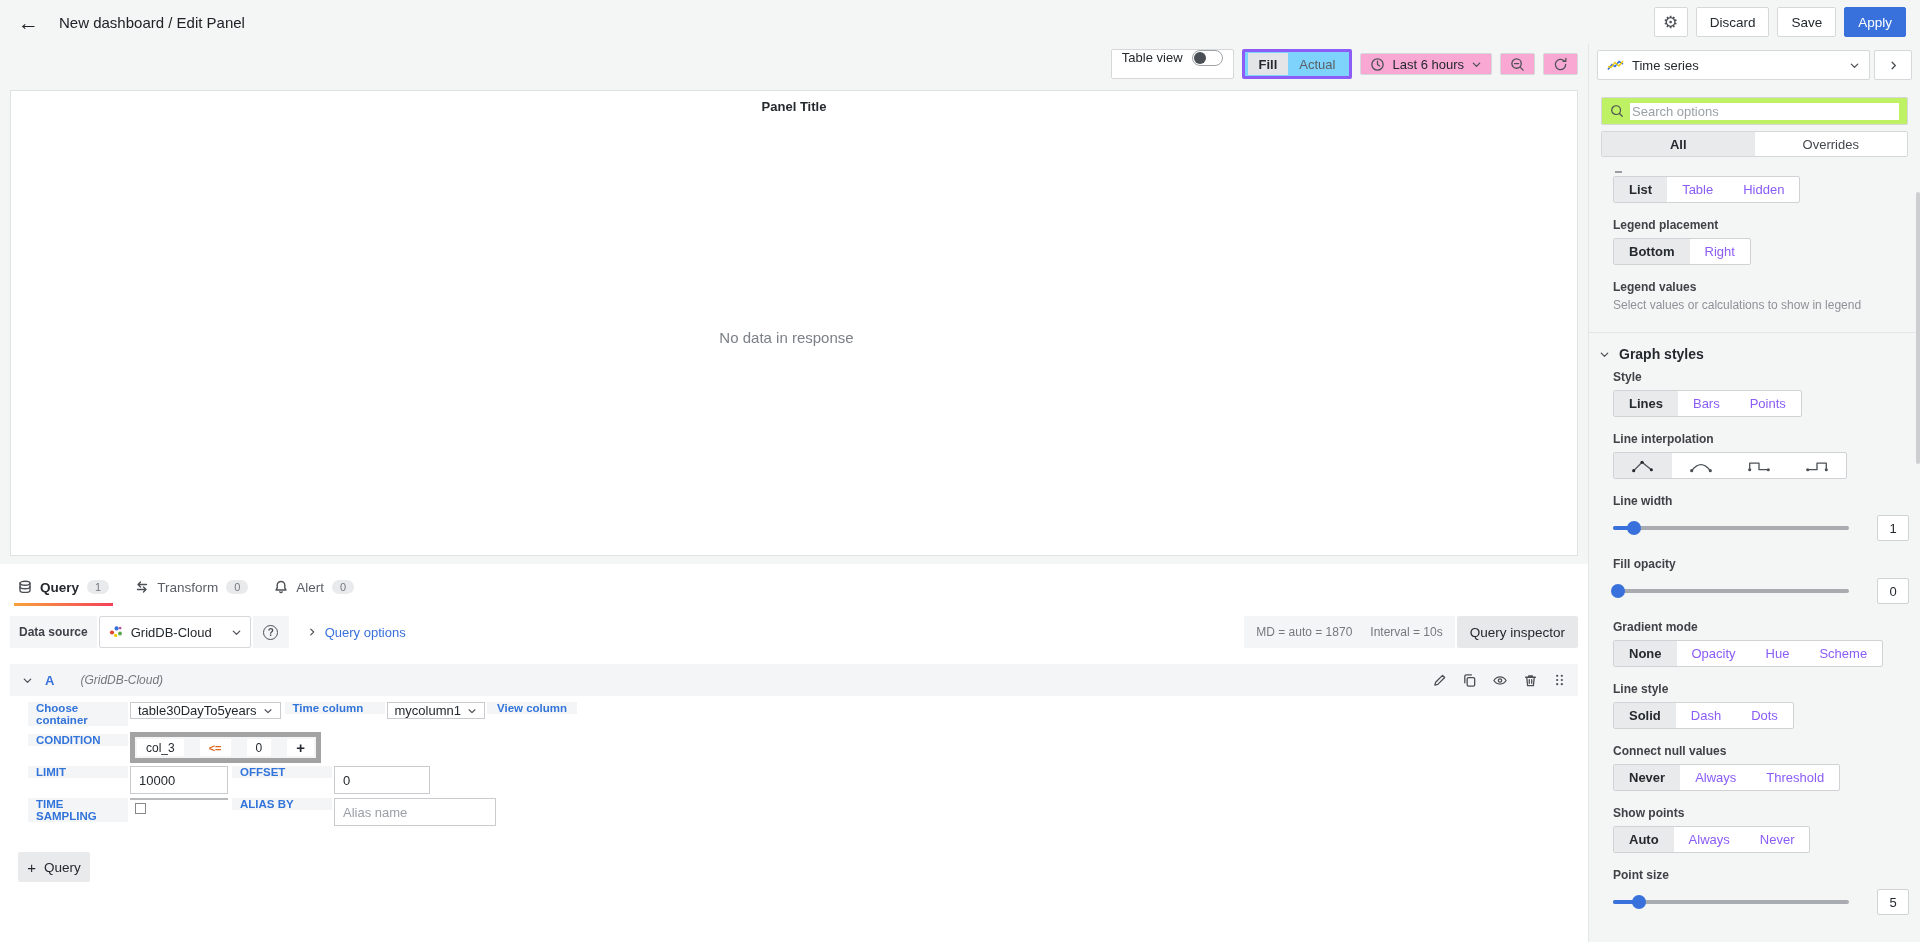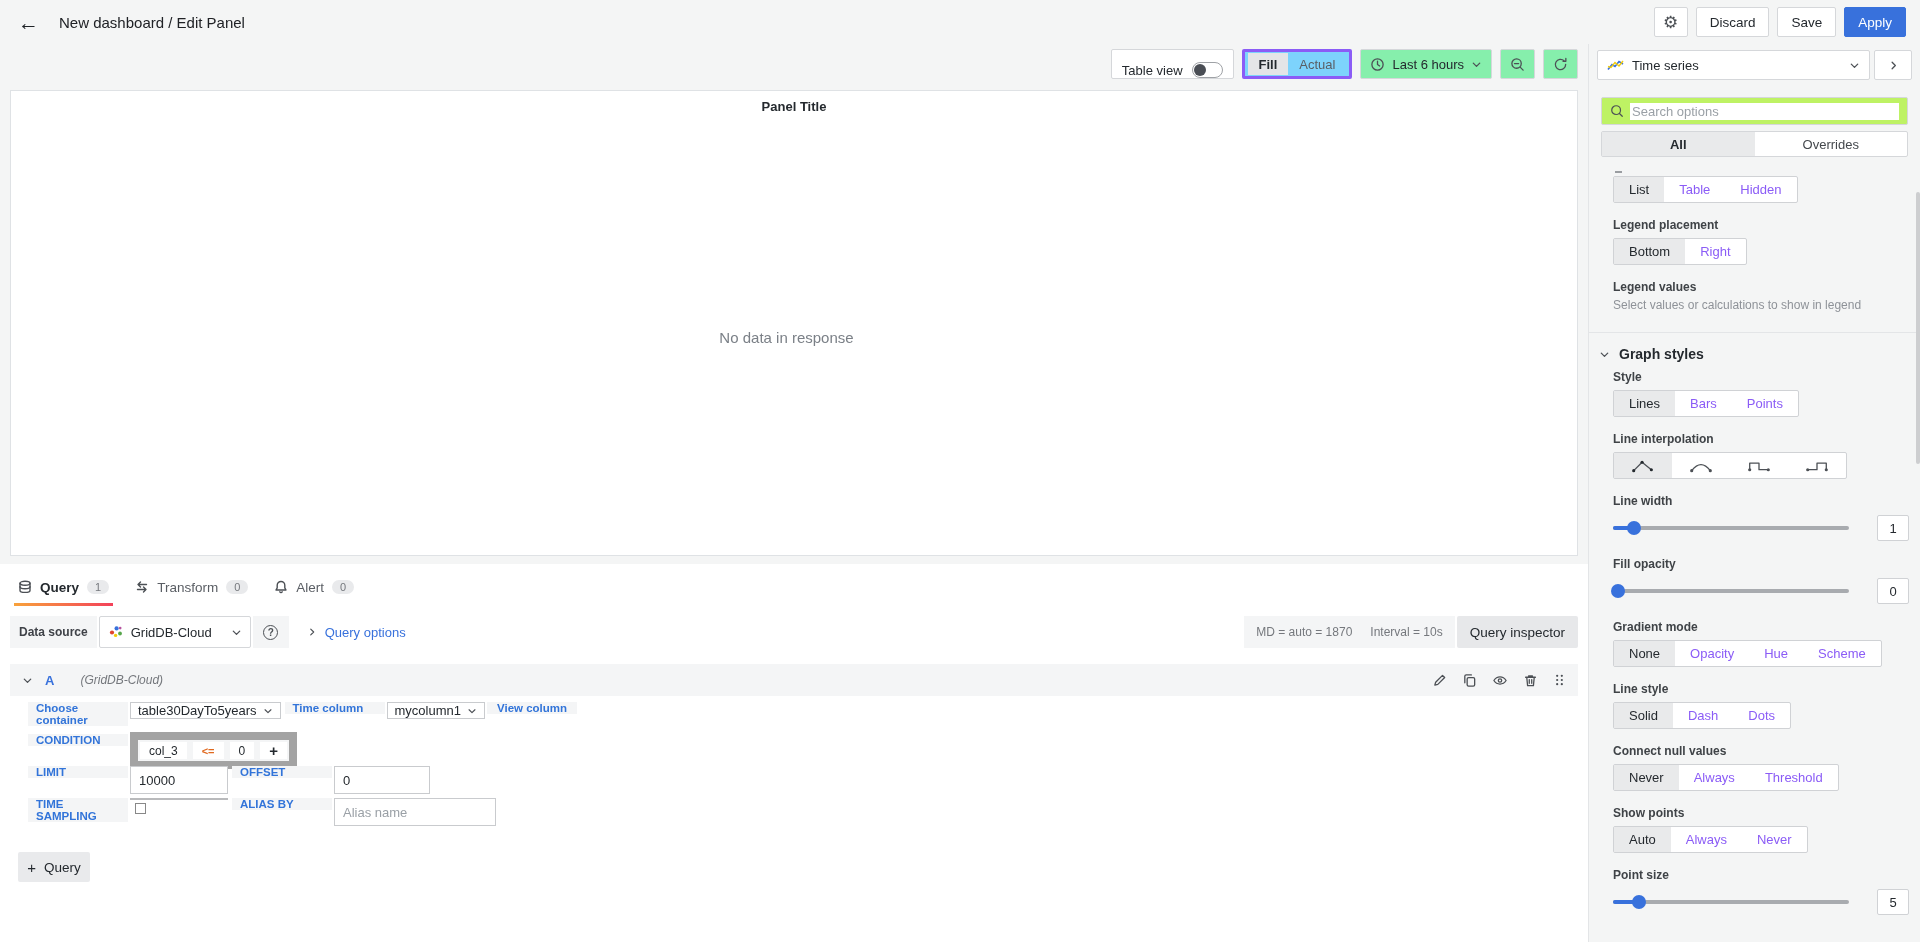--- a/index.html
+++ b/index.html
@@ -22,28 +22,28 @@
   .btn.primary { background:#3871dc; border-color:#3871dc; color:#fff; }
   .btn.square { width:34px; padding:0; font-size:17px; color:#4c5055; }
 
   
   .content { display:flex; height:898px; }
   .main { width:1588px; display:flex; flex-direction:column; }
 
   
   .viz-toolbar { height:40px; display:flex; justify-content:flex-end; align-items:center; gap:8px; padding:0 10px; }
   .tv-group { height:30px; background:#fff; border:1px solid #d5d7da; border-radius:2px;
-              display:flex; align-items:flex-end; gap:9px; padding:0 10px; }
+              display:flex; align-items:flex-start; gap:9px; padding:0 10px; }
   .toggle { width:31px; height:16px; border:1px solid #9fa2a6; border-radius:9px; background:#fff; position:relative; cursor:pointer; }
   .toggle .knob { position:absolute; left:1px; top:1px; width:12px; height:12px; border-radius:50%; background:#4a4e55; }
   .fa-group { height:30px; background:#7dd3fc; border:3px solid #8b5cf6; border-radius:2px;
               display:flex; align-items:center; padding:3px; }
   .fa-opt { height:22px; display:flex; align-items:center; padding:0 11px; color:#5a5e64; cursor:pointer; }
   .fa-opt.sel { background:#e4e5e7; color:#24292e; font-weight:bold; }
-  .tool-btn { height:30px; background:#86efac; border:1px solid #d5d7da; border-radius:2px;
+  .tool-btn { height:22px; background:#f9a8d4; border:1px solid #d5d7da; border-radius:2px;
               display:flex; align-items:center; gap:7px; padding:0 9px; cursor:pointer; }
 
   
   .panel { margin:6px 10px 0 10px; height:466px; background:#fff; border:1px solid #dfe2e5; position:relative; }
   .panel-title { text-align:center; padding-top:8px; font-size:13px; font-weight:bold; color:#24292e; }
   .no-data { position:absolute; top:238px; left:0; right:15px; text-align:center; font-size:15px; color:#7b8087; }
 
   
   .editor { flex:1; margin-top:8px; background:#fff; }
   .editor-tabs { display:flex; gap:26px; padding:8px 0 0 18px; }
@@ -84,21 +84,21 @@
          display:flex; align-items:center; padding:0 8px; margin-right:2px; }
   .lbl.second { margin-left:2px; }
   .fill { flex:1; background:#f4f5f6; }
   .dropdown { background:#fff; border:1px solid #c9cbce; display:flex; align-items:center; gap:6px;
               padding:0 7px; margin-right:2px; font-size:13px; cursor:pointer; }
   .linkcell { background:#f4f5f6; display:flex; align-items:center; padding:0 10px; margin-right:2px;
               color:#3274d9; font-size:11.5px; font-weight:bold; cursor:pointer; }
   .inp { height:28px; background:#fff; border:1px solid #c9cbce; font-size:13px; padding:0 8px;
          margin-right:2px; font-family:"Liberation Sans",sans-serif; color:#24292e; }
   .inp::placeholder { color:#9aa0a6; }
-  .cond-box { display:flex; align-items:stretch; gap:6px; background:#f4f5f6; border:8px solid #a3a3a3;
+  .cond-box { display:flex; align-items:stretch; gap:16px; background:#f4f5f6; border:5px solid #a3a3a3;
               margin:-2px 0 -2px 0; padding:2px; margin-right:2px; }
   .cfield { background:#fff; display:flex; align-items:center; justify-content:center; padding:0 9px;
             font-size:12px; color:#24292e; cursor:pointer; }
   .cfield.op { color:#e0691f; font-weight:bold; font-size:11px; }
   .cfield.plus { font-size:15px; font-weight:bold; }
   .ts-black { width:98px; background:#16181c; border:1px solid #b9babc; position:relative; margin-right:2px; cursor:pointer; }
   .ts-black .cb { position:absolute; top:4px; left:4px; width:11px; height:11px; background:#fff; border:1px solid #888; }
   .add-query { margin:26px 0 0 18px; height:30px; width:72px; background:#e9eaec; border-radius:2px;
                display:flex; align-items:center; justify-content:center; gap:8px; font-size:13.5px; cursor:pointer; }
   .add-query .plus { font-size:15px; }
@@ -117,21 +117,21 @@
   .search-box input::placeholder { color:#9aa0a6; }
   .ao-tabs { margin:6px 4px 0 4px; height:26px; background:#fff; border:1px solid #d5d7da; border-radius:2px;
              display:flex; }
   .ao-tab { flex:1; display:flex; align-items:center; justify-content:center; font-size:13px; color:#44484d; cursor:pointer; }
   .ao-tab.sel { background:#e9eaeb; font-weight:bold; color:#24292e; }
   .opts { padding:8px 4px 0 16px; }
   .clip-mark { width:7px; height:2px; background:#9a9da1; margin:6px 0 3px 2px; }
   .btn-group { display:inline-flex; align-items:stretch; height:27px; background:#fff;
                border:1px solid #d0d2d5; border-radius:2px; }
   .bg-opt { display:flex; align-items:center; padding:0 15px; font-size:13px; color:#8b5cf6; cursor:pointer; }
-  .bg-opt.sel { background:#e9eaeb; color:#24292e; font-weight:normal; }
+  .bg-opt.sel { background:#e9eaeb; color:#24292e; font-weight:bold; }
   .flabel { font-size:12px; font-weight:bold; color:#3f4347; margin:15px 0 6px; }
   .flabel.first { margin-top:0; }
   .fdesc { font-size:12px; color:#8e9298; margin:-2px 0 6px; }
   .select-box { width:296px; height:28px; background:#fff; border:1px solid #d0d2d5; border-radius:2px;
                 display:flex; align-items:center; justify-content:space-between; padding:0 9px;
                 font-size:13px; color:#9aa0a6; cursor:pointer; }
   .divider { height:1px; background:#e3e5e7; margin:20px -8px 0 -8px; }
   .section-hdr { display:flex; align-items:center; gap:9px; margin:13px 0 0 2px; cursor:pointer; }
   .section-hdr .stitle { font-size:14px; font-weight:bold; color:#24292e; }
   .slider-row { display:flex; align-items:center; width:296px; gap:28px; height:28px; }

